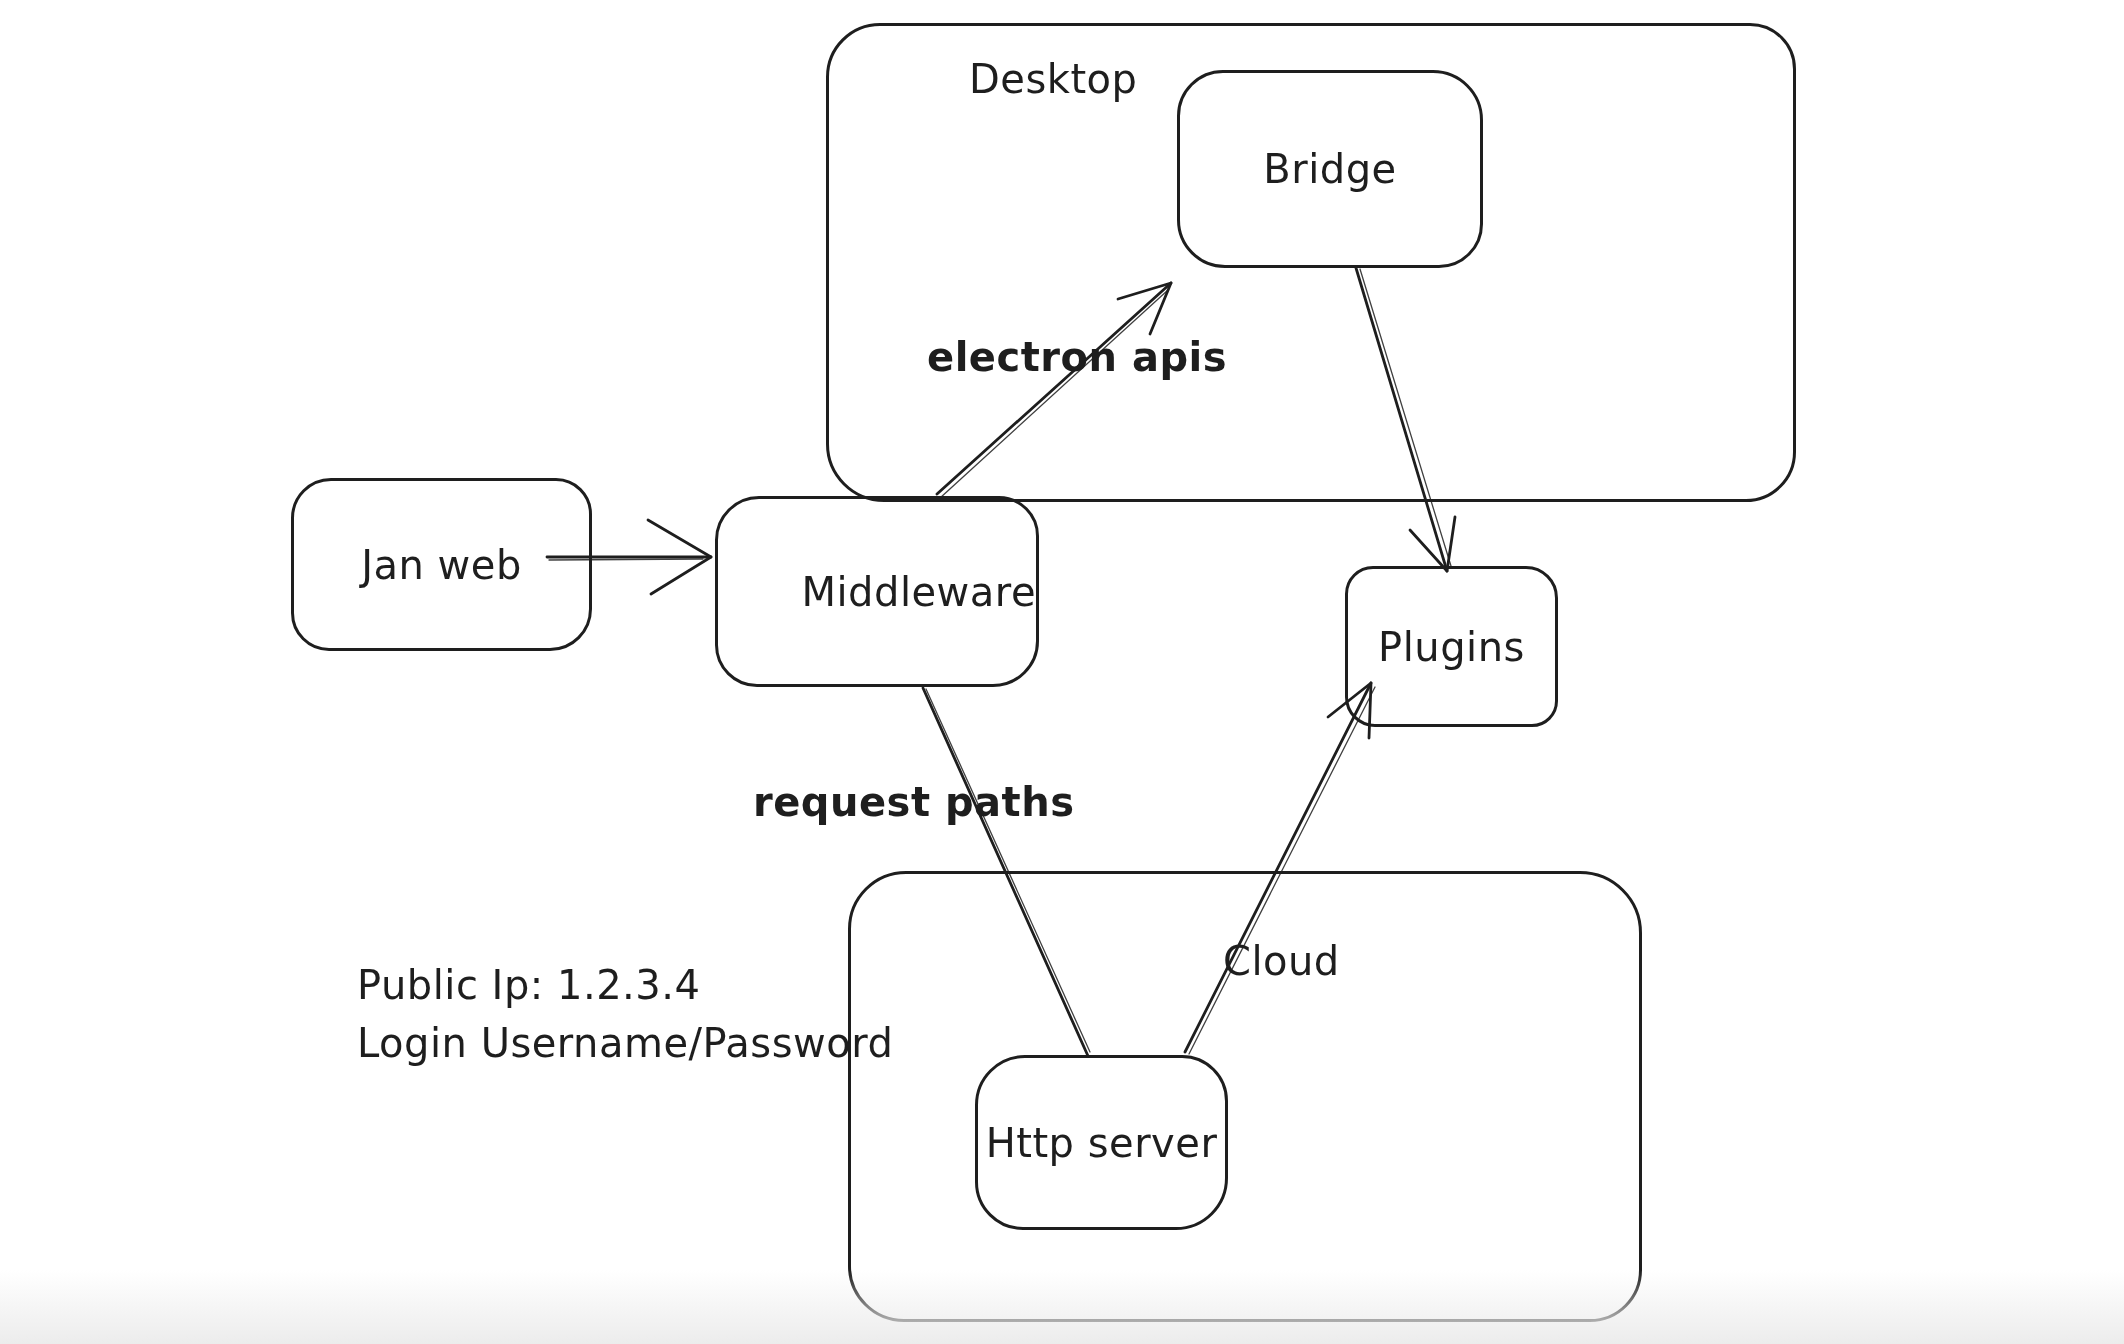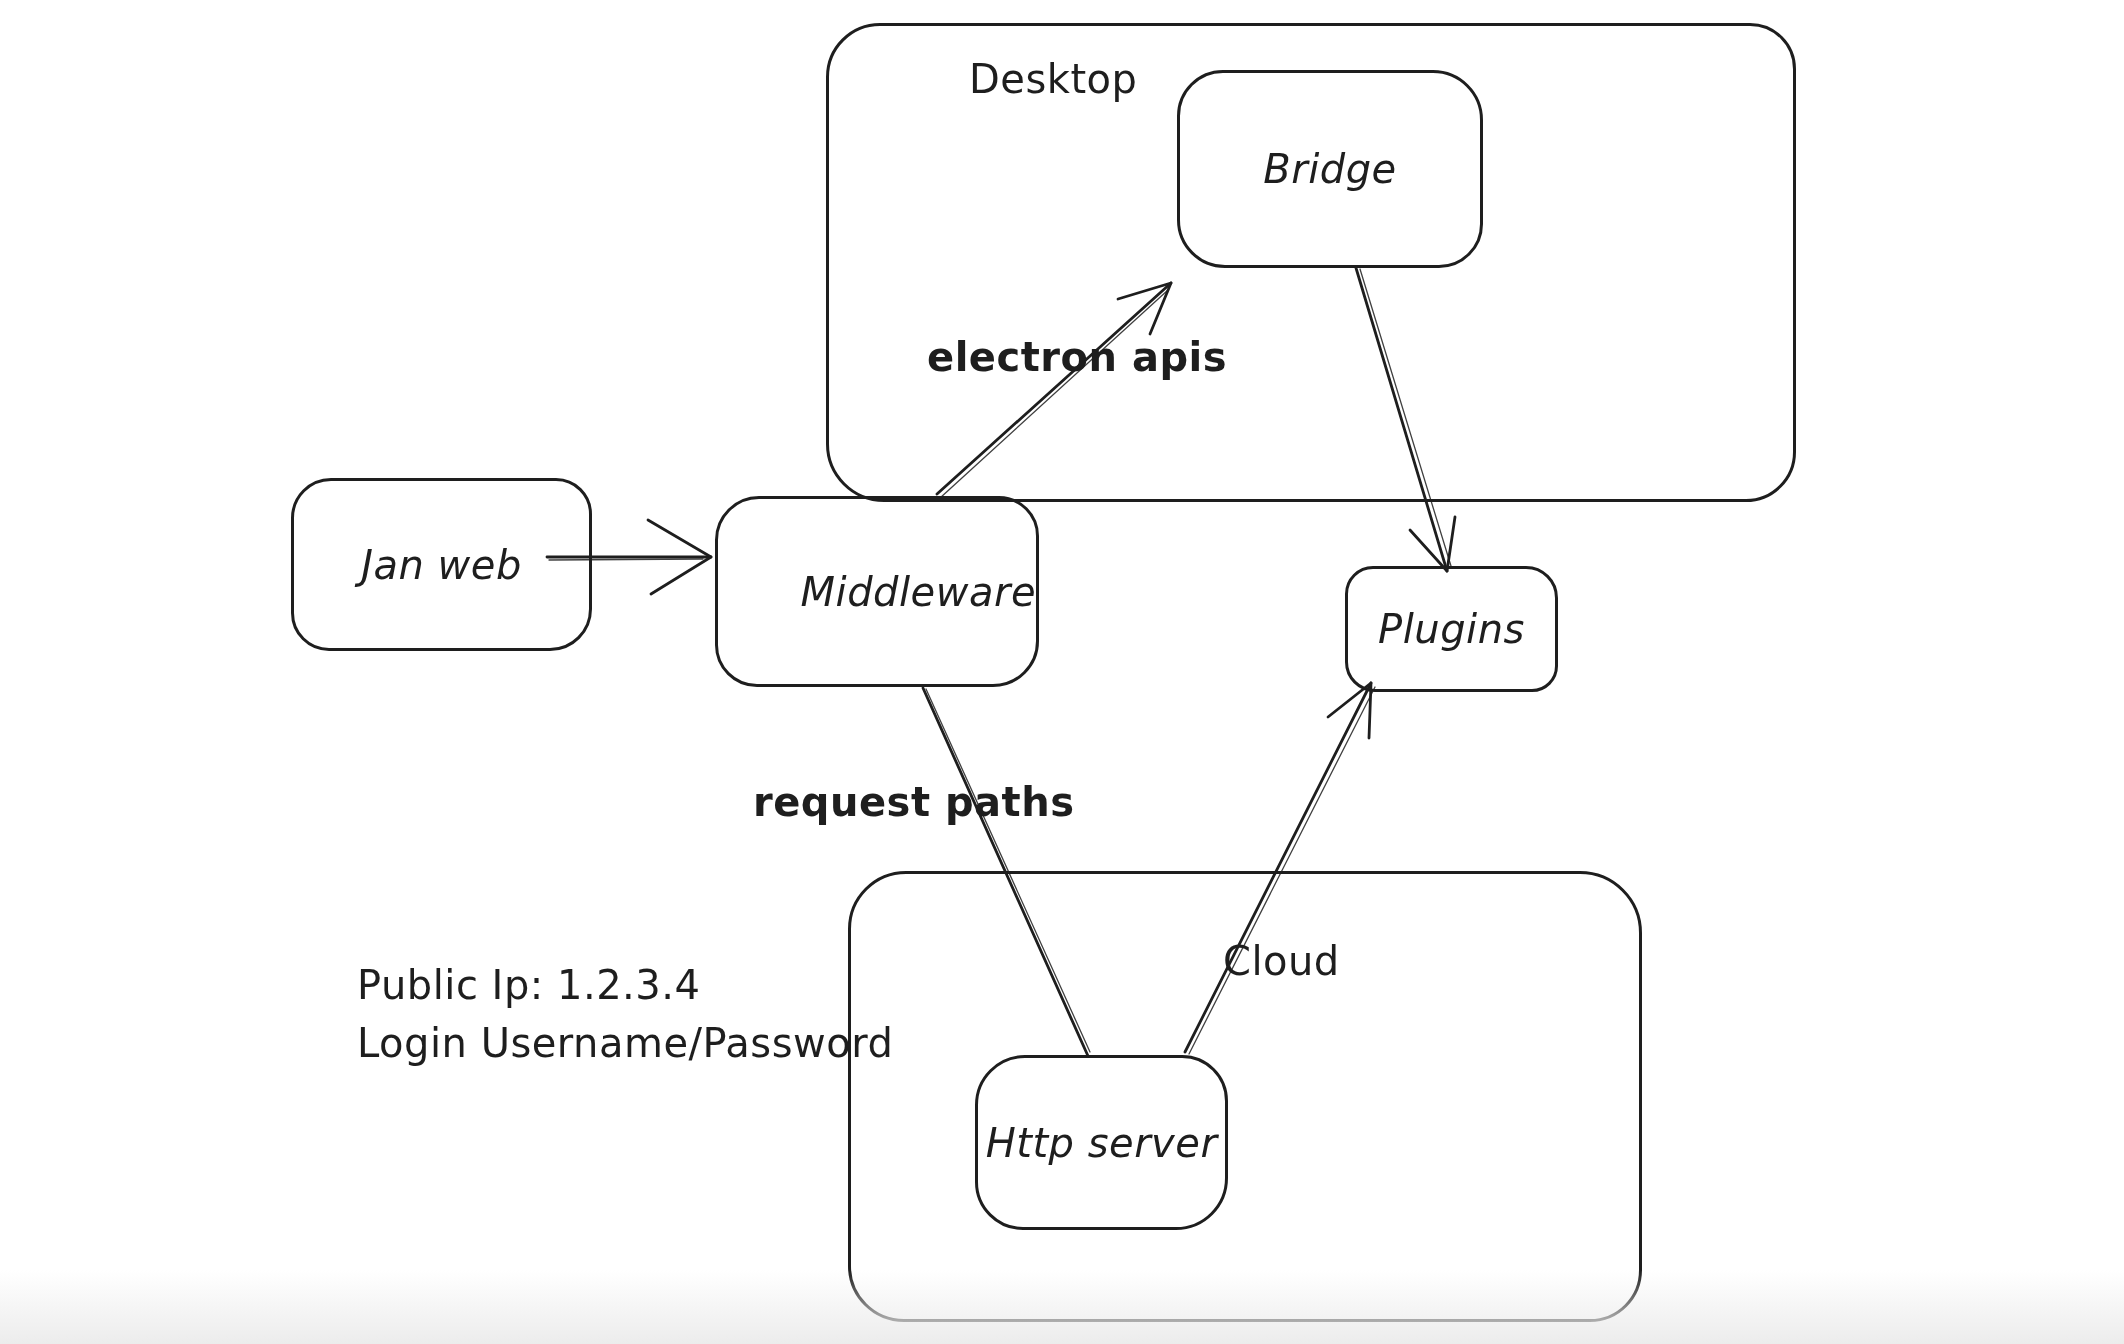--- a/index.html
+++ b/index.html
@@ -22,21 +22,20 @@
     background: transparent;
     box-sizing: border-box;
     display: flex;
     align-items: center;
     justify-content: center;
   }
   .node-label {
     font-size: 40px;
     letter-spacing: 0.5px;
     white-space: nowrap;
-    font-style: italic;
   }
   .container-label {
     position: absolute;
     font-size: 40px;
     letter-spacing: 0.5px;
     white-space: nowrap;
   }
   .free-label {
     position: absolute;
     font-size: 40px;
@@ -52,21 +51,21 @@
   #desktop-container .container-label { left: 140px; top: 30px; }
   #cloud-container {
     left: 848px; top: 871px; width: 794px; height: 451px;
     border-radius: 58px 62px 52px 56px;
   }
   #cloud-container .container-label { left: 372px; top: 64px; }
   
   #jan-web-box    { left: 244px;  top: 478px;  width: 301px; height: 173px; border-radius: 40px 36px 42px 38px; margin-left: 47px; }
   #middleware-box { left: 715px;  top: 496px;  width: 324px; height: 191px; border-radius: 44px 40px 46px 42px; justify-content: flex-end; }
   #bridge-box     { left: 1177px; top: 70px;   width: 306px; height: 198px; border-radius: 46px 50px 44px 48px; }
-  #plugins-box    { left: 1345px; top: 566px;  width: 213px; height: 126px; border-radius: 28px 32px 26px 30px; }
+  #plugins-box    { left: 1345px; top: 566px;  width: 213px; height: 161px; border-radius: 28px 32px 26px 30px; }
   #http-server-box{ left: 975px;  top: 1055px; width: 253px; height: 175px; border-radius: 50px 46px 52px 48px; align-items: center; }
   
   #electron-apis-label { left: 927px; top: 334px; }
   #request-paths-label { left: 753px; top: 779px; text-align: center; }
   #note-block {
     position: absolute;
     left: 357px; top: 956px;
     font-size: 40px;
     line-height: 58px;
     letter-spacing: 0.5px;

